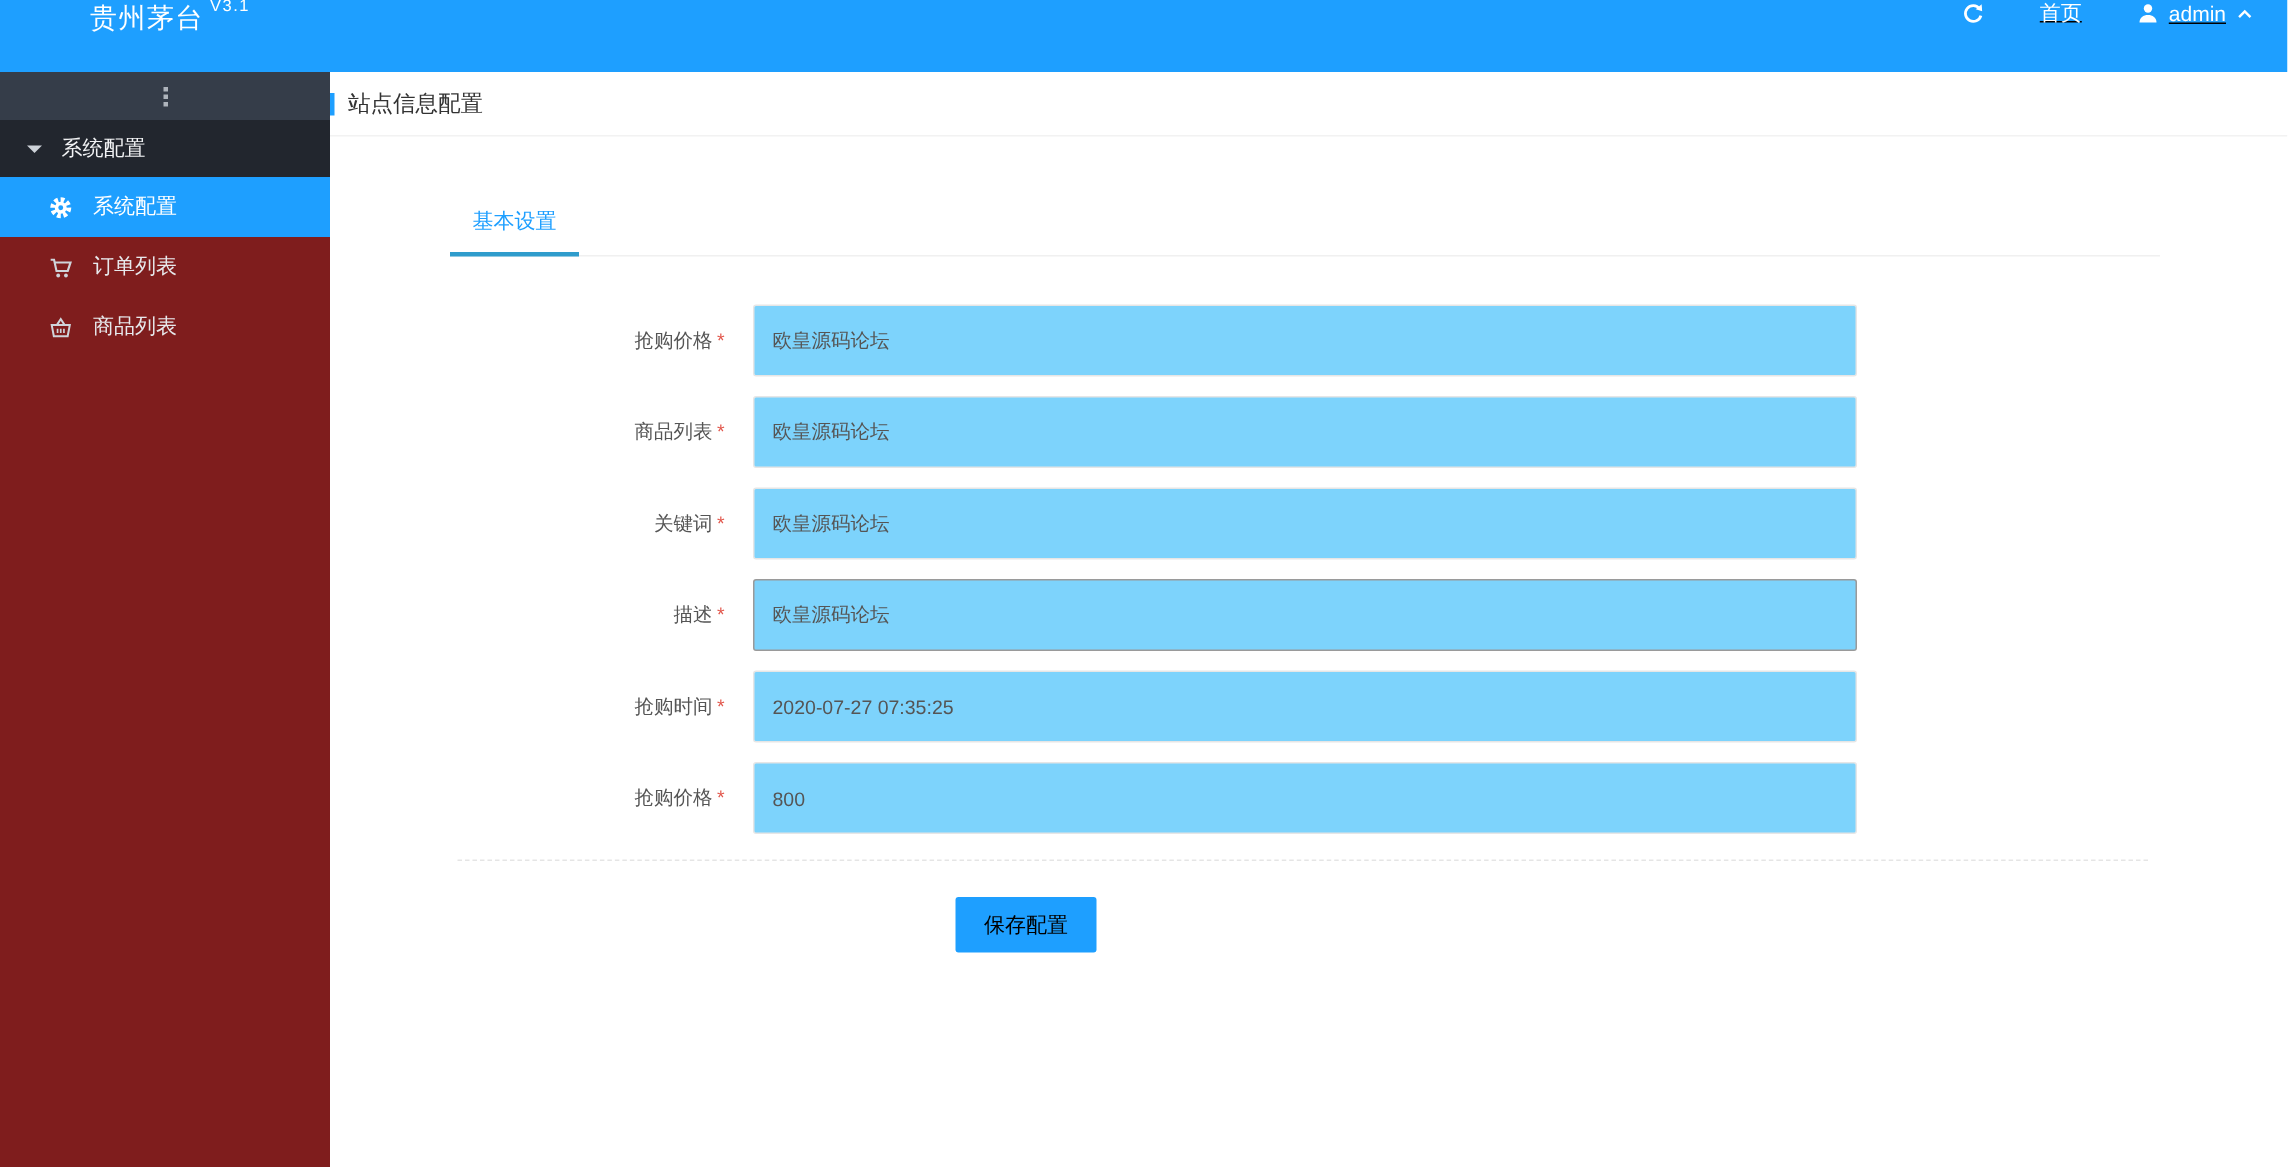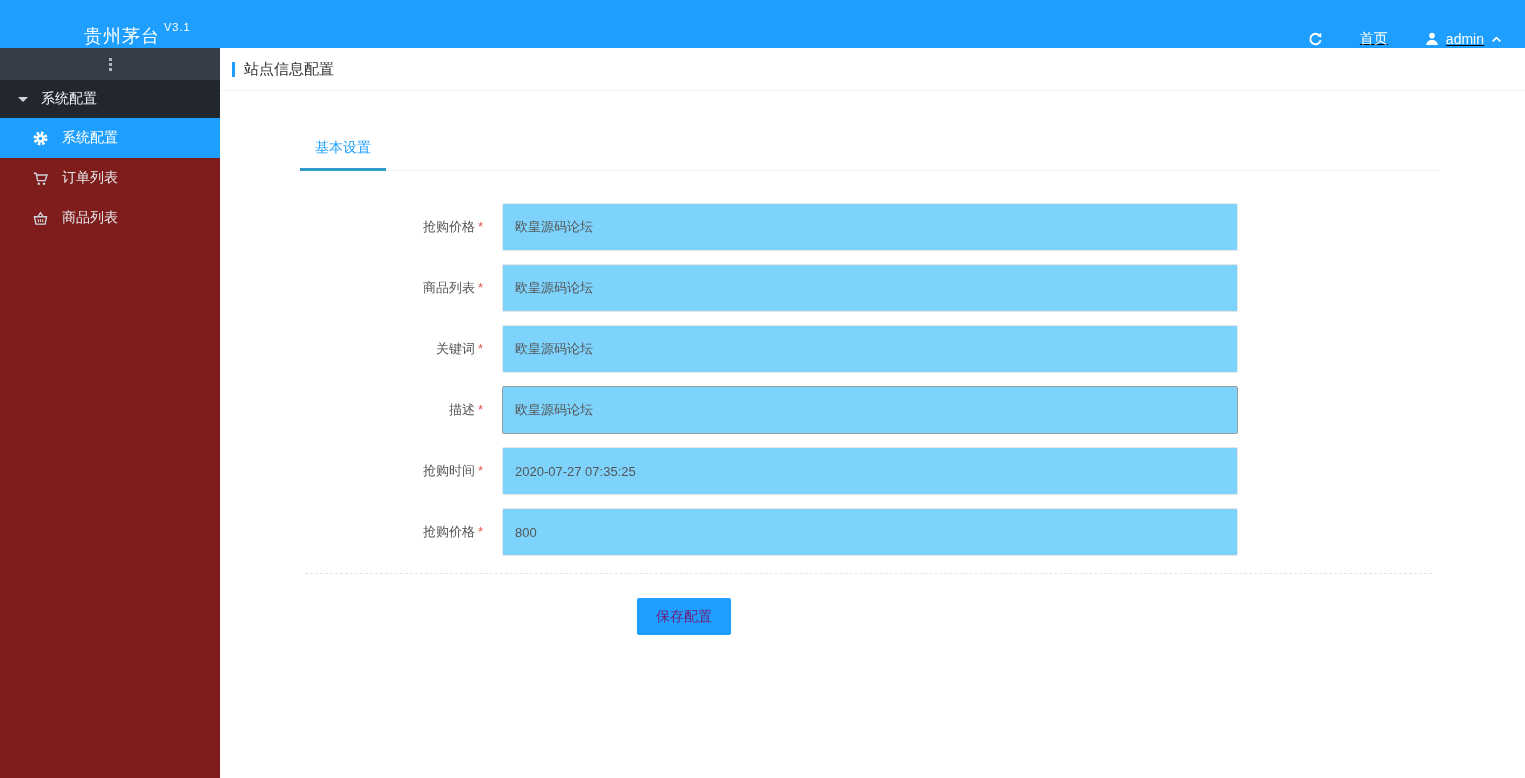--- a/index.html
+++ b/index.html
@@ -1,21 +1,21 @@
 <!DOCTYPE html>
 <html><head>
 <meta charset="utf-8">
 <style>
   * { margin:0; padding:0; box-sizing:border-box; }
   html,body { width:1525px; height:778px; overflow:hidden; background:#fff;
               font-family:"Liberation Sans","DejaVu Sans",sans-serif; }
 
   
-  .topbar { height:48px; background:#1e9fff; display:flex; align-items:flex-end;
-            justify-content:space-between; padding:0 22px 0 84px; }
+  .topbar { height:48px; background:#1e9fff; display:flex; align-items:flex-start;
+            justify-content:space-between; padding:0 22px 0 60px; }
   .logo { color:#fff; font-size:18px; letter-spacing:1px; cursor:pointer; }
   .logo sup { font-size:11px; margin-left:4px; position:relative; top:-4px; }
   .topbar-right { display:flex; align-items:center; gap:36px;text-decoration:underline; }
   .tb-item { color:#fff; font-size:14px; text-decoration:none; cursor:pointer;
              display:flex; align-items:center; gap:6px; }
   .tb-item svg { display:block; }
 
   
   .shell { display:flex; height:730px; }
 
@@ -33,21 +33,21 @@
   .nav-item { height:40px; display:flex; align-items:center; padding-left:32px;
               color:#e7e9ec; font-size:14px; cursor:pointer; }
   .nav-item .nav-icon { width:17px; height:17px; margin-right:13px; color:#cfd4da;
                         display:flex; align-items:center; justify-content:center; }
   .nav-item.active { background:#1e9fff; color:#fff; }
   .nav-item.active .nav-icon { color:#fff; }
 
   
   .content { flex:1; background:#fff; }
   .page-header { height:43px; border-bottom:1px solid #f2f2f2; display:flex;
-                 align-items:center; padding-left:12px; background:#fff; }
+                 align-items:center; padding-left:0; background:#fff; }
   .accent-bar { width:3px; height:15px; background:#1e9fff; margin-right:9px; }
   .page-title { font-size:15px; color:#333; font-weight:400; }
 
   .page-body { padding:40px 16px 0 80px; }
   .inner { width:1140px; }
   .tabs { border-bottom:1px solid #f0f0f0; }
   .tab { display:inline-block; padding:8px 15px 11px; font-size:14px; color:#1e9fff;
          border-bottom:3px solid #2f9ccc; margin-bottom:-1px; cursor:pointer; }
 
   .config-form { margin-top:32px; }
@@ -55,21 +55,21 @@
   .form-label { width:183px; text-align:right; font-size:13px; color:#555; flex:none; }
   .req { color:#e2574c; margin-left:3px; font-style:normal; }
   .field-input { margin-left:19px; width:736px; height:48px; border:1px solid #e6e6e6;
                  border-radius:2px; padding:0 12px; font-size:13px; color:#555;
                  outline:none; background:#7dd3fc; }
   .field-input.focused { border-color:#9a9a9a; }
 
   .dashed-divider { margin:17px 0 0 5px; width:1127px; height:0;
                     border-top:1px dashed #e5e5e5; }
   .save-wrap { margin-top:24px; padding-left:337px; }
-  .save-btn { width:94px; height:37px; background:#1e9fff; color:#701a75; border:none;
+  .save-btn { width:94px; height:37px; background:#1e9fff; color:#000000; border:none;
               border-radius:2px; font-size:14px; cursor:pointer; }
 </style>
 </head>
 <body>
 
 <header class="topbar">
   <div class="logo">
     <span>贵州茅台</span><sup>V3.1</sup>
   </div>
   <div class="topbar-right">

